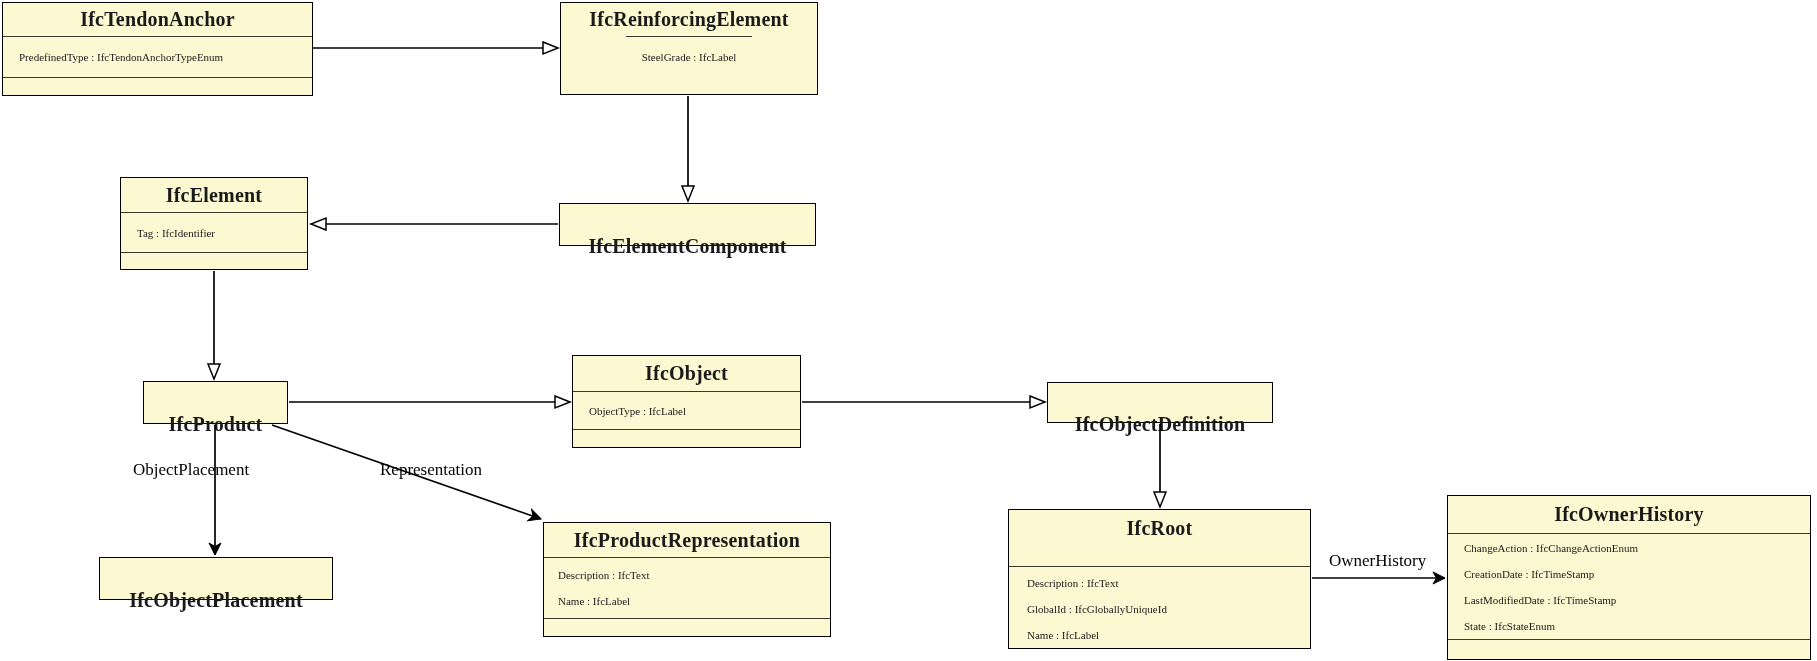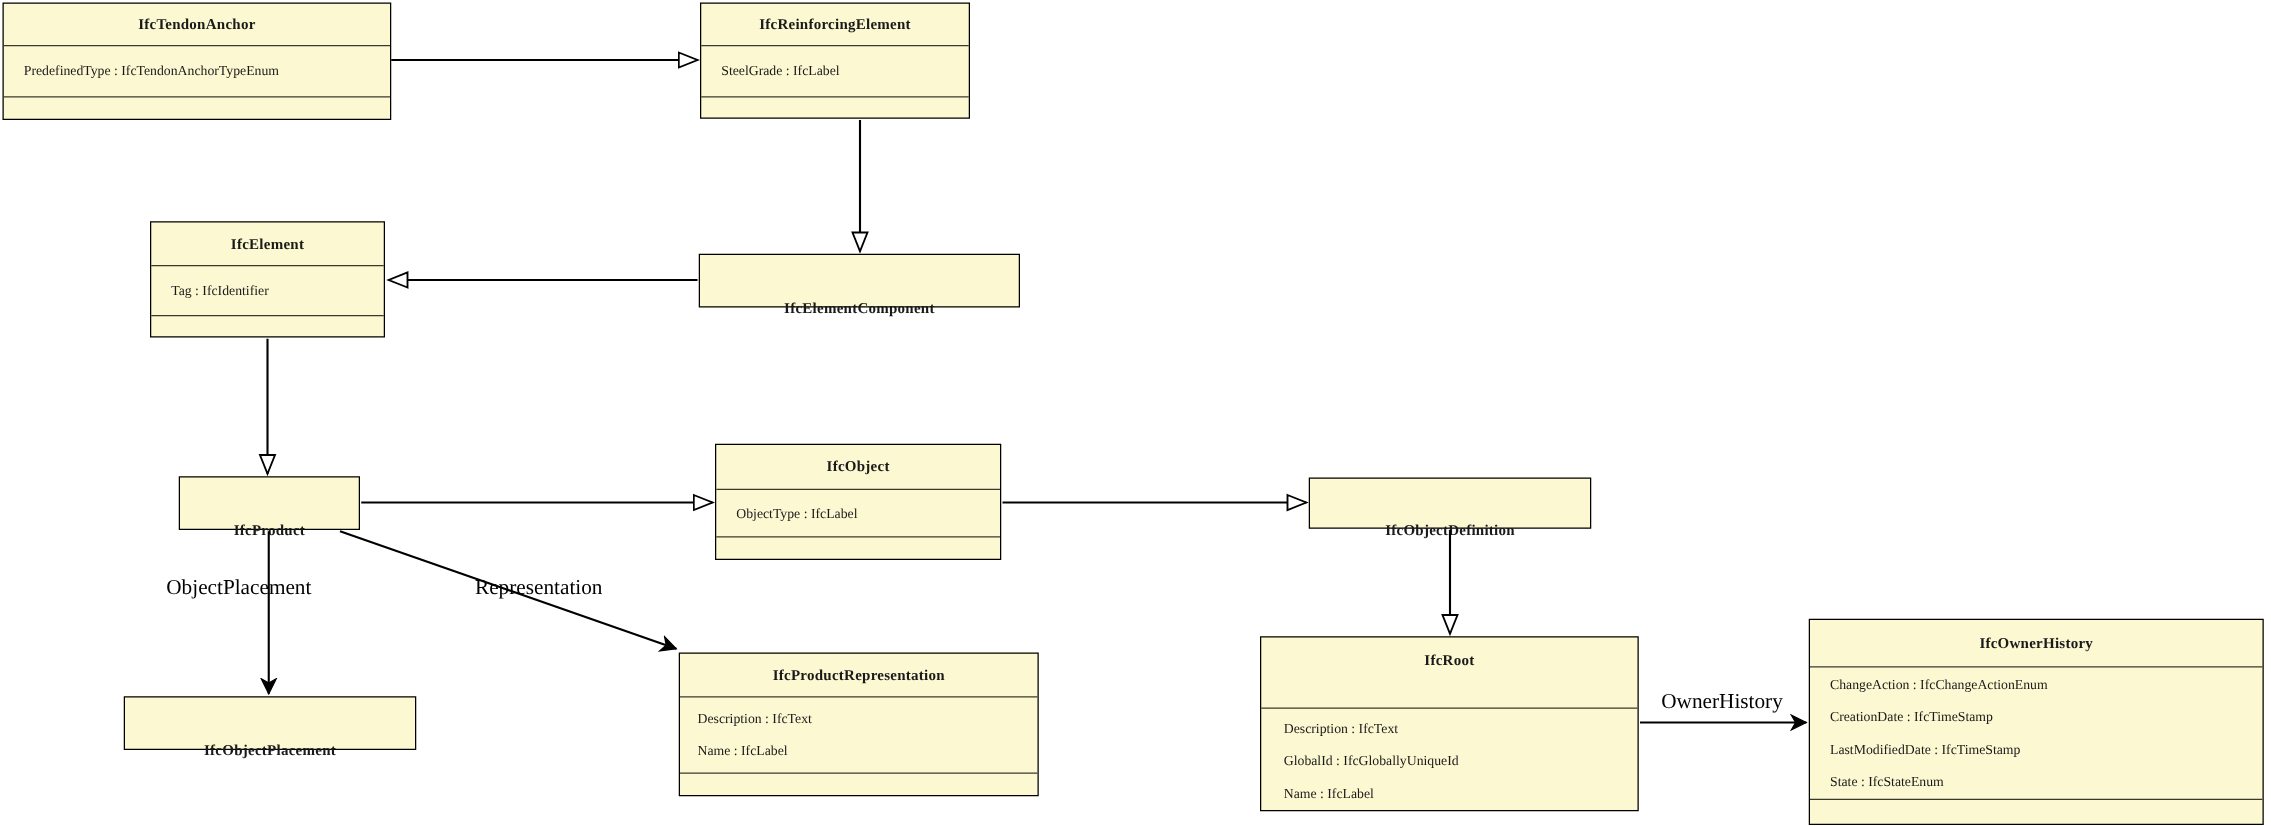--- a/index.html
+++ b/index.html
@@ -22,21 +22,21 @@
     border:1.6px solid var(--box-border);
     box-sizing:border-box;
     display:flex;
     flex-direction:column;
     color:#1a1a1a;
   }
   .uml-title{
     flex:0 0 auto;
     display:flex;align-items:center;justify-content:center;
     font-weight:bold;
-    font-size:12px;
+    font-size:20px;
     letter-spacing:0.2px;
   }
   .uml-attrs{
     flex:0 0 auto;
     border-top:1.2px solid #3a3a2c;
     display:flex;flex-direction:column;justify-content:center;
     padding:2px 16px;
     font-size:11px;
     box-sizing:border-box;
   }
@@ -64,21 +64,21 @@
 <div class="canvas">
 
   <div class="uml-box" style="left:2px;top:2px;width:311px;height:94px;">
     <div class="uml-title" style="height:33px;">IfcTendonAnchor</div>
     <div class="uml-attrs" style="height:41px;">
       <div class="uml-attr">PredefinedType : IfcTendonAnchorTypeEnum</div>
     </div>
     <div class="uml-empty"></div>
   </div>
 
-  <div class="uml-box" style="left:560px;top:2px;width:216px;height:93px;">
+  <div class="uml-box" style="left:560px;top:2px;width:258px;height:93px;align-items:center;">
     <div class="uml-title" style="height:33px;">IfcReinforcingElement</div>
     <div class="uml-attrs" style="height:41px;">
       <div class="uml-attr">SteelGrade : IfcLabel</div>
     </div>
     <div class="uml-empty"></div>
   </div>
 
   <div class="uml-box" style="left:120px;top:177px;width:188px;height:93px;">
     <div class="uml-title" style="height:34px;">IfcElement</div>
     <div class="uml-attrs" style="height:40px;">

